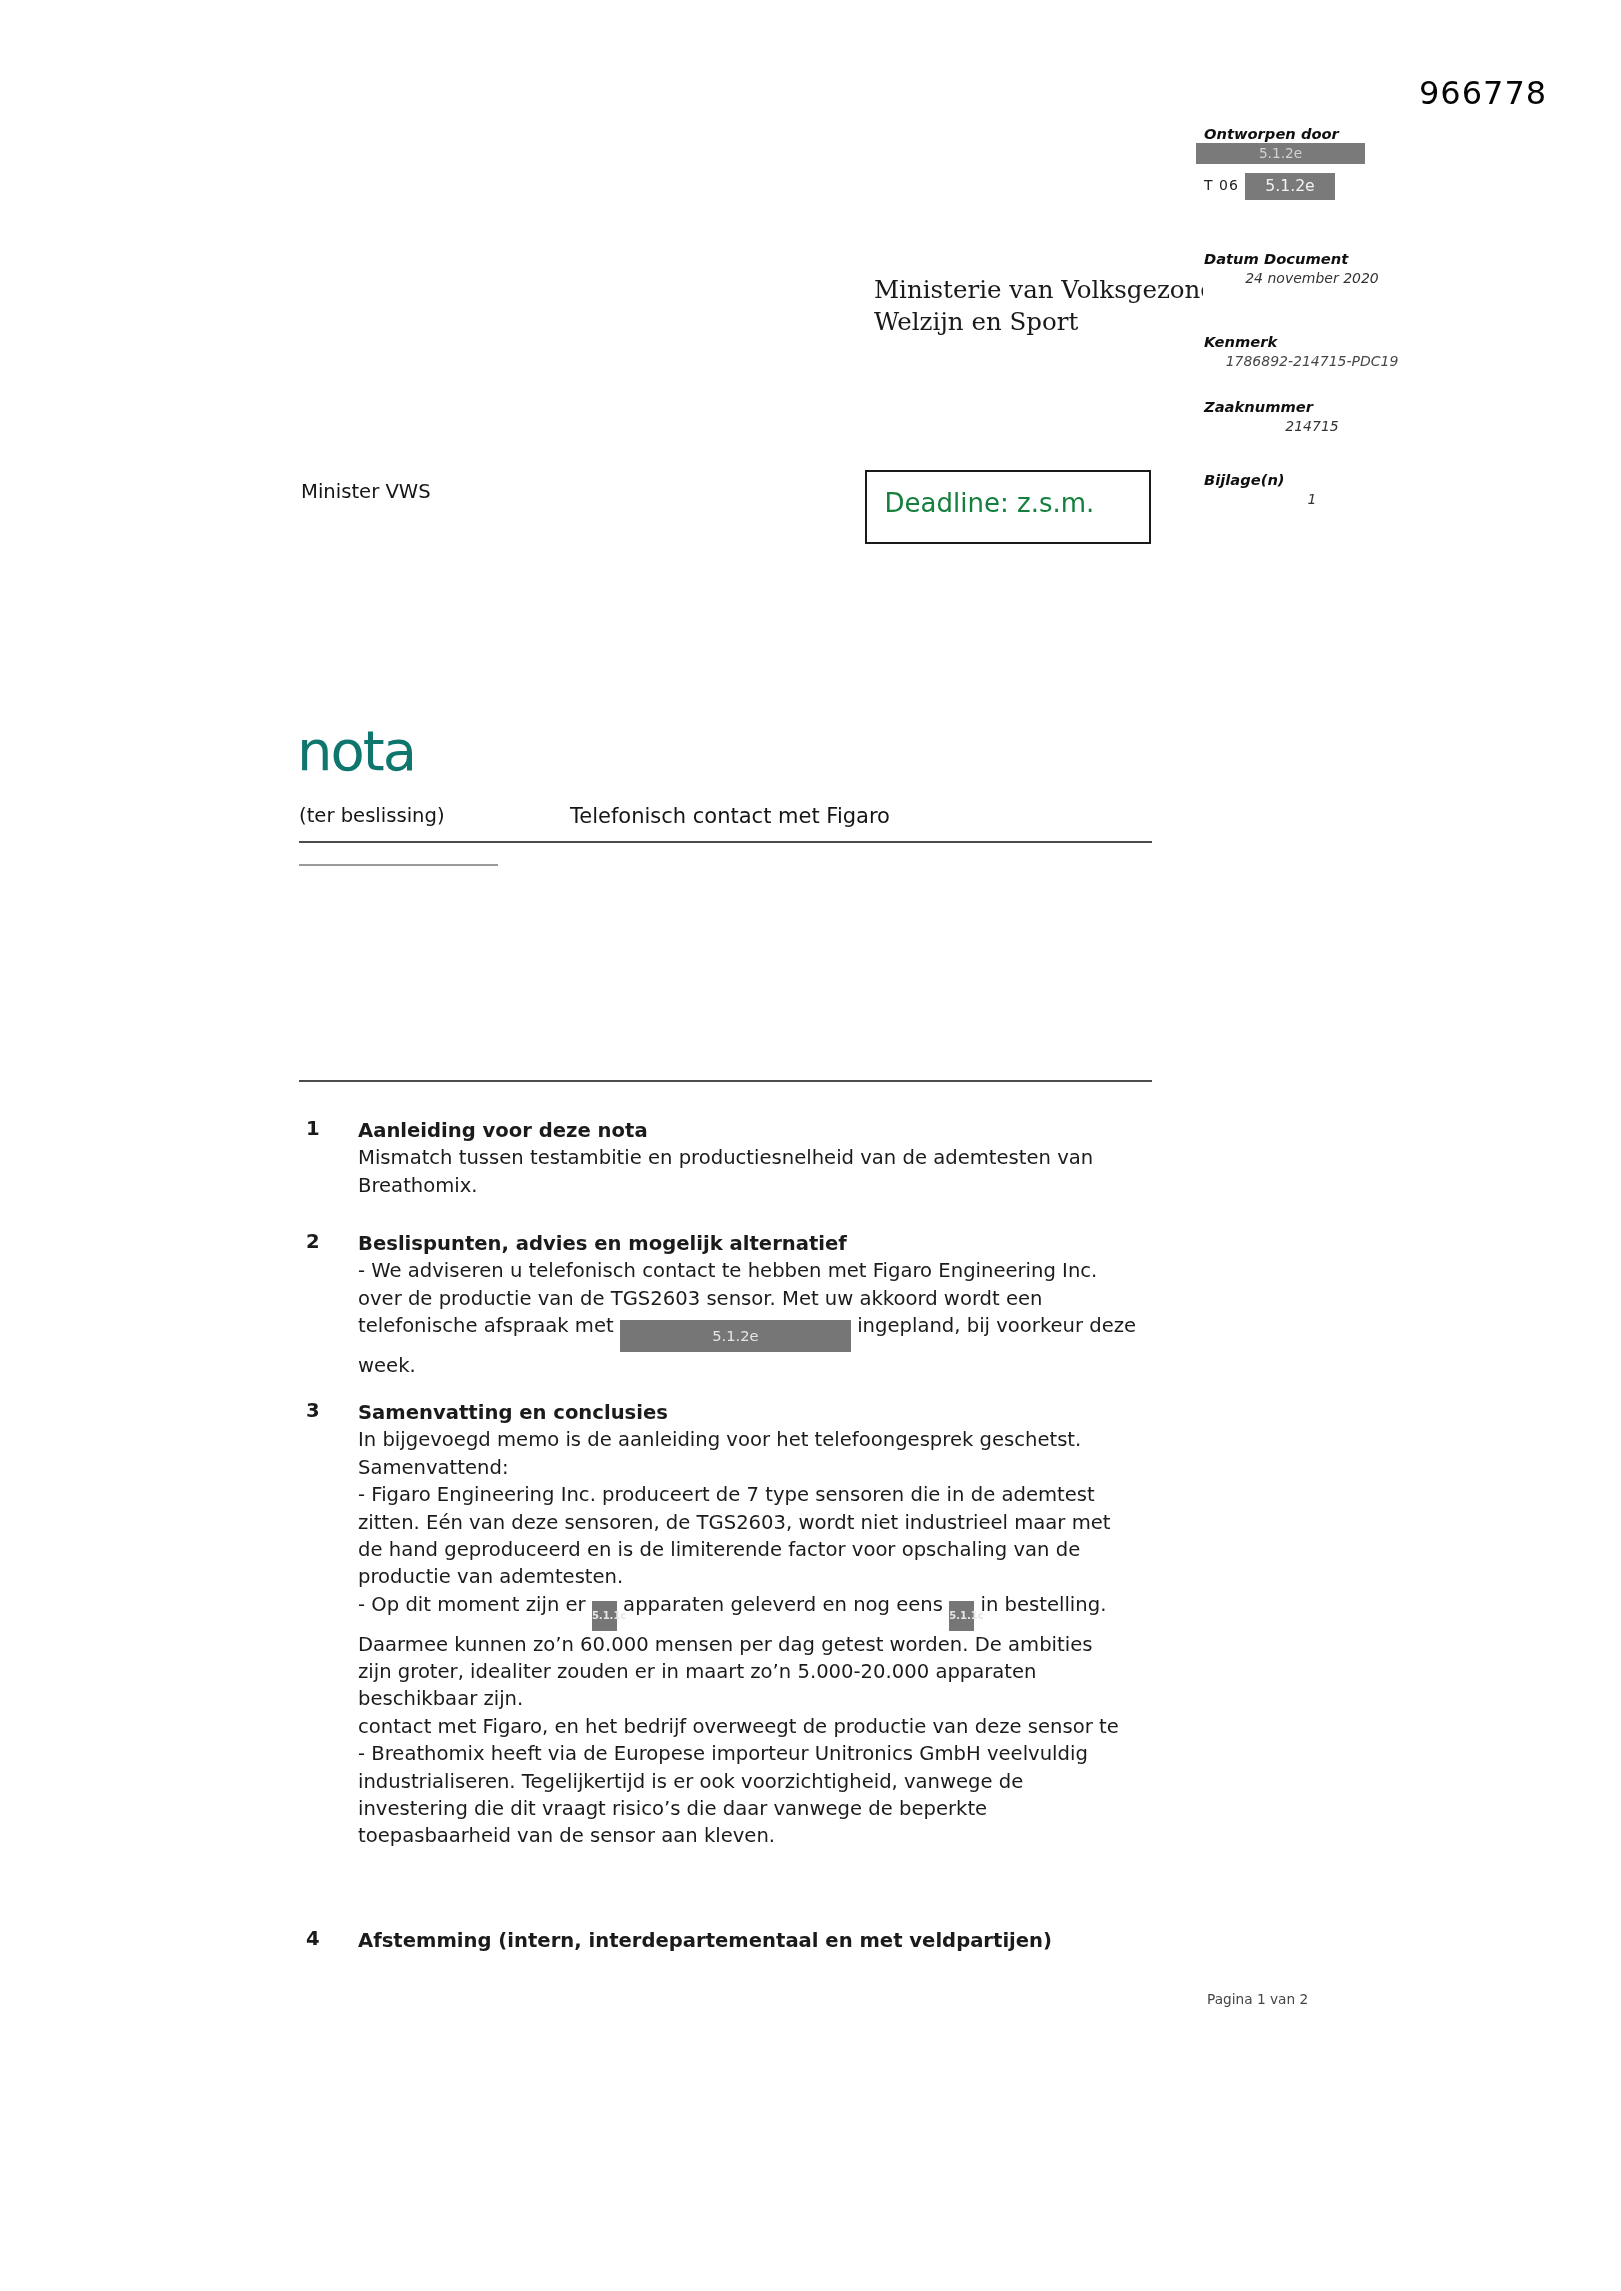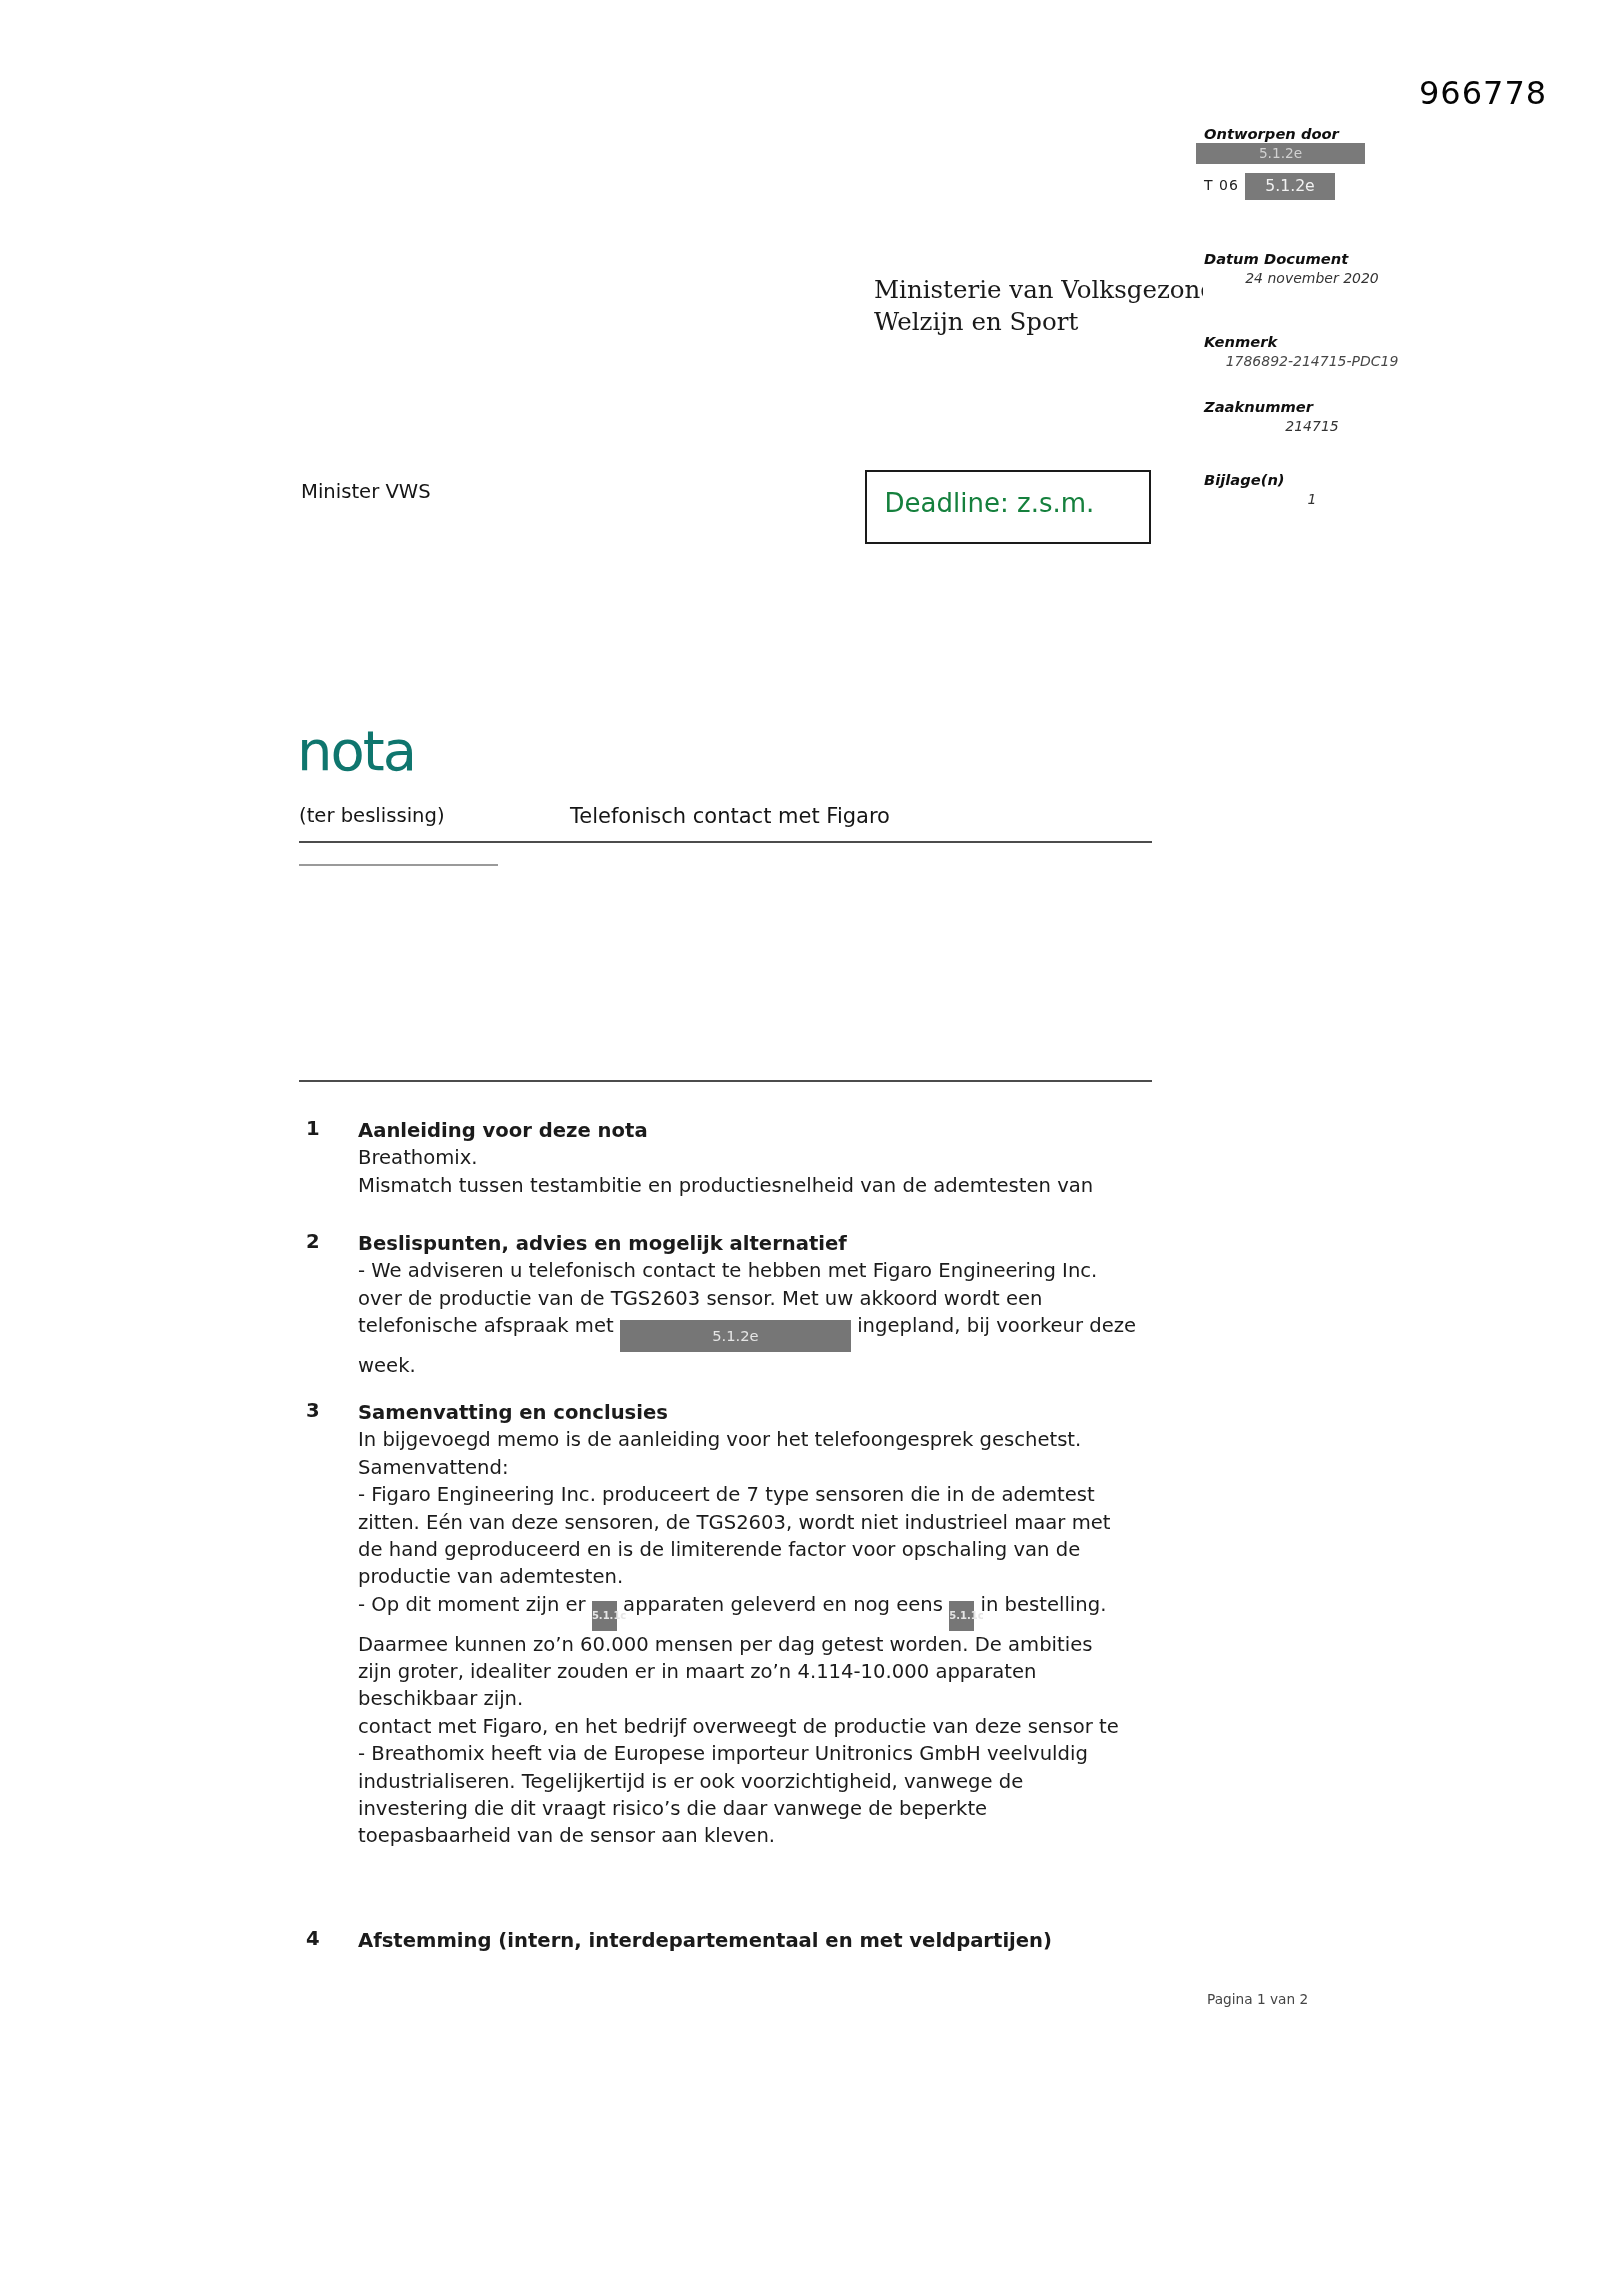--- a/index.html
+++ b/index.html
@@ -105,22 +105,22 @@
 <div class="abs subtitle">(ter beslissing)</div>
 <div class="abs subject">Telefonisch contact met Figaro</div>
 <div class="abs rule rule-1"></div>
 <div class="abs rule rule-short"></div>
 <div class="abs rule rule-2"></div>
 
 <div class="abs section" style="top:1117px">
   <div class="sec-num">1</div>
   <div class="sec-body">
     <div class="sec-heading">Aanleiding voor deze nota</div>
+    <div class="line">Mismatch tussen testambitie en productiesnelheid van de ademtesten van</div>
     <div class="line">Breathomix.</div>
-    <div class="line">Mismatch tussen testambitie en productiesnelheid van de ademtesten van</div>
   </div>
 </div>
 
 <div class="abs section" style="top:1230px">
   <div class="sec-num">2</div>
   <div class="sec-body">
     <div class="sec-heading">Beslispunten, advies en mogelijk alternatief</div>
     <div class="line">- We adviseren u telefonisch contact te hebben met Figaro Engineering Inc.</div>
     <div class="line">over de productie van de TGS2603 sensor. Met uw akkoord wordt een</div>
     <div class="line">
@@ -137,21 +137,21 @@
     <div class="line">In bijgevoegd memo is de aanleiding voor het telefoongesprek geschetst.</div>
     <div class="line">Samenvattend:</div>
     <div class="line">- Figaro Engineering Inc. produceert de 7 type sensoren die in de ademtest</div>
     <div class="line">zitten. Eén van deze sensoren, de TGS2603, wordt niet industrieel maar met</div>
     <div class="line">de hand geproduceerd en is de limiterende factor voor opschaling van de</div>
     <div class="line">productie van ademtesten.</div>
     <div class="line">
       <span>- Op dit moment zijn er </span><span class="redact redact-sm">5.1.1c</span><span> apparaten geleverd en nog eens </span><span class="redact redact-sm">5.1.1c</span><span> in bestelling.</span>
     </div>
     <div class="line">Daarmee kunnen zo’n 60.000 mensen per dag getest worden. De ambities</div>
-    <div class="line">zijn groter, idealiter zouden er in maart zo’n 4.114-10.000 apparaten</div>
+    <div class="line">zijn groter, idealiter zouden er in maart zo’n 5.000-20.000 apparaten</div>
     <div class="line">beschikbaar zijn.</div>
     <div class="line">contact met Figaro, en het bedrijf overweegt de productie van deze sensor te</div>
     <div class="line">- Breathomix heeft via de Europese importeur Unitronics GmbH veelvuldig</div>
     <div class="line">industrialiseren. Tegelijkertijd is er ook voorzichtigheid, vanwege de</div>
     <div class="line">investering die dit vraagt risico’s die daar vanwege de beperkte</div>
     <div class="line">toepasbaarheid van de sensor aan kleven.</div>
   </div>
 </div>
 
 <div class="abs section" style="top:1927px">

